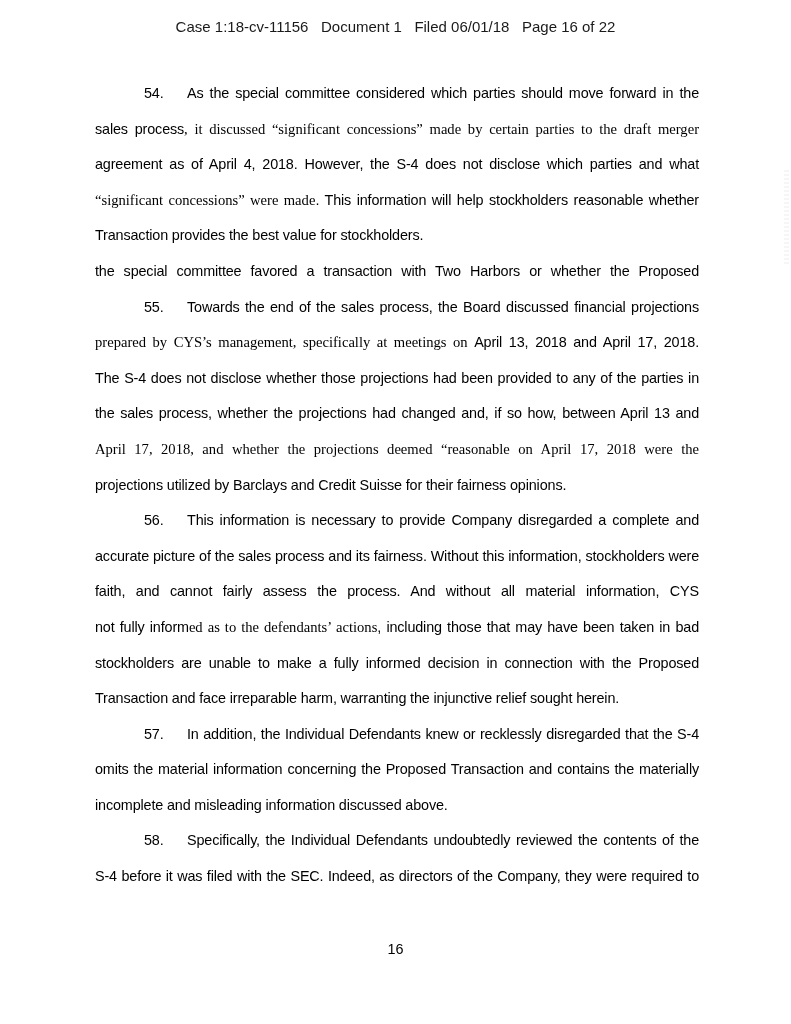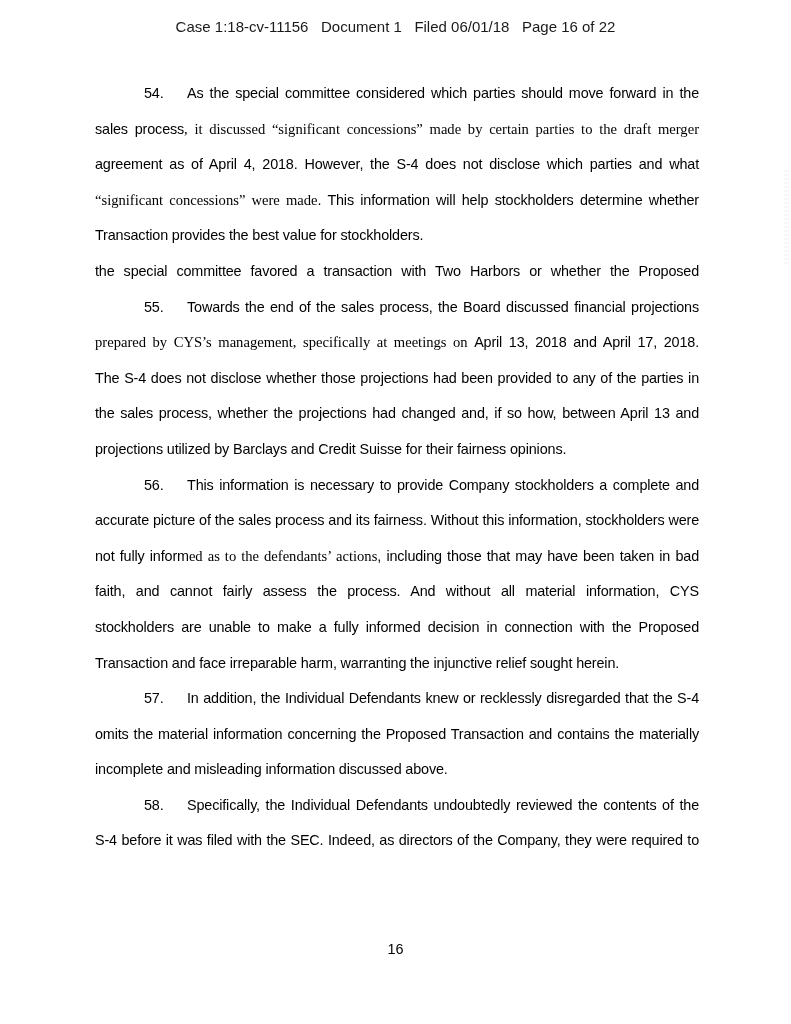--- a/index.html
+++ b/index.html
@@ -83,36 +83,37 @@
 </head>
 <body>
 
 <div class="case-header"><span>Case 1:18-cv-11156</span>   <span>Document 1</span>   <span>Filed 06/01/18</span>   <span>Page 16 of 22</span></div>
 
 <div class="body-text" id="body-text">
     <div>
       <div class="line indent"><span class="pnum">54.</span><span class="sans">As the special committee considered which parties should move forward in the</span></div>
       <div class="line"><span class="sans">sales process</span><span class="serif">, it discussed “significant concessions” made by certain parties to the draft merger</span></div>
       <div class="line"><span class="sans">agreement as of April 4, 2018. However, the S-4 does not disclose which parties and what</span></div>
-      <div class="line"><span class="serif">“significant concessions” were made</span><span class="sans">. This information will help stockholders determine whether</span></div>
+      <div class="line"><span class="serif">“significant concessions” were made</span><span class="sans">. This information will help stockholders reasonable whether</span></div>
       <div class="line last"><span class="sans">Transaction provides the best value for stockholders.</span></div>
       <div class="line"><span class="sans">the special committee favored a transaction with Two Harbors or whether the Proposed</span></div>
     </div>
     <div>
       <div class="line indent"><span class="pnum">55.</span><span class="sans">Towards the end of the sales process, the Board discussed financial projections</span></div>
       <div class="line"><span class="serif">prepared by CYS’s management, specifically at meetings on </span><span class="sans">April 13, 2018 and April 17, 2018.</span></div>
       <div class="line"><span class="sans">The S-4 does not disclose whether those projections had been provided to any of the parties in</span></div>
       <div class="line"><span class="sans">the sales process, whether the projections had changed and, if so how, between April 13 and</span></div>
+      <div class="line"><span class="serif">April 17, 2018, and whether the projections deemed “reasonable on April 17, 2018 were the</span></div>
       <div class="line last"><span class="sans">projections utilized by Barclays and Credit Suisse for their fairness opinions.</span></div>
     </div>
     <div>
-      <div class="line indent"><span class="pnum">56.</span><span class="sans">This information is necessary to provide Company stockholders a complete and</span></div>
+      <div class="line indent"><span class="pnum">56.</span><span class="sans">This information is necessary to provide Company disregarded a complete and</span></div>
       <div class="line"><span class="sans">accurate picture of the sales process and its fairness. Without this information, stockholders were</span></div>
+      <div class="line"><span class="sans">faith, and cannot fairly assess the process. And without all material information, CYS</span></div>
       <div class="line"><span class="sans">not fully inform</span><span class="serif">ed as to the defendants’ actions</span><span class="sans">, including those that may have been taken in bad</span></div>
-      <div class="line"><span class="sans">faith, and cannot fairly assess the process. And without all material information, CYS</span></div>
       <div class="line"><span class="sans">stockholders are unable to make a fully informed decision in connection with the Proposed</span></div>
       <div class="line last"><span class="sans">Transaction and face irreparable harm, warranting the injunctive relief sought herein.</span></div>
     </div>
     <div>
       <div class="line indent"><span class="pnum">57.</span><span class="sans">In addition, the Individual Defendants knew or recklessly disregarded that the S-4</span></div>
       <div class="line"><span class="sans">omits the material information concerning the Proposed Transaction and contains the materially</span></div>
       <div class="line last"><span class="sans">incomplete and misleading information discussed above.</span></div>
     </div>
     <div>
       <div class="line indent"><span class="pnum">58.</span><span class="sans">Specifically, the Individual Defendants undoubtedly reviewed the contents of the</span></div>

